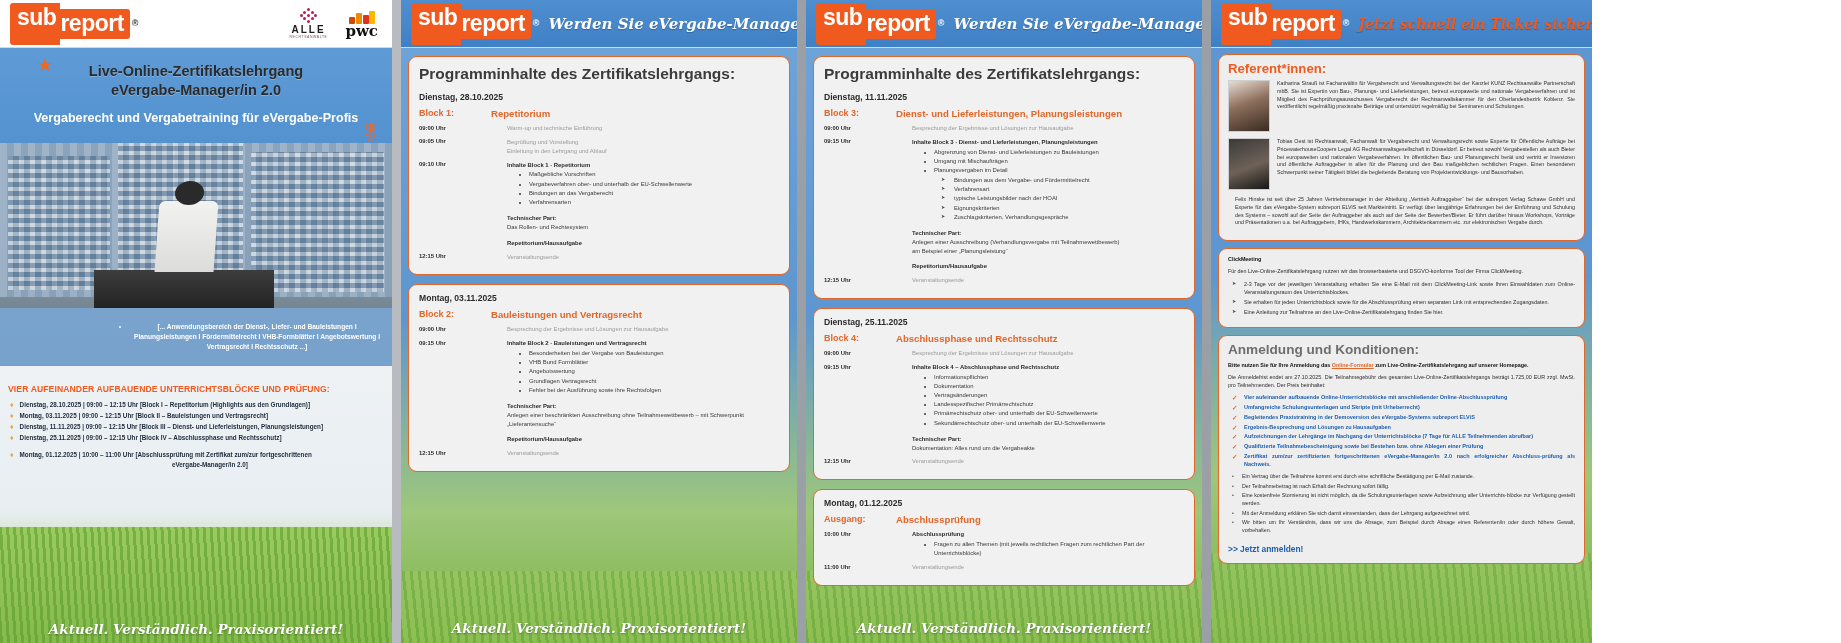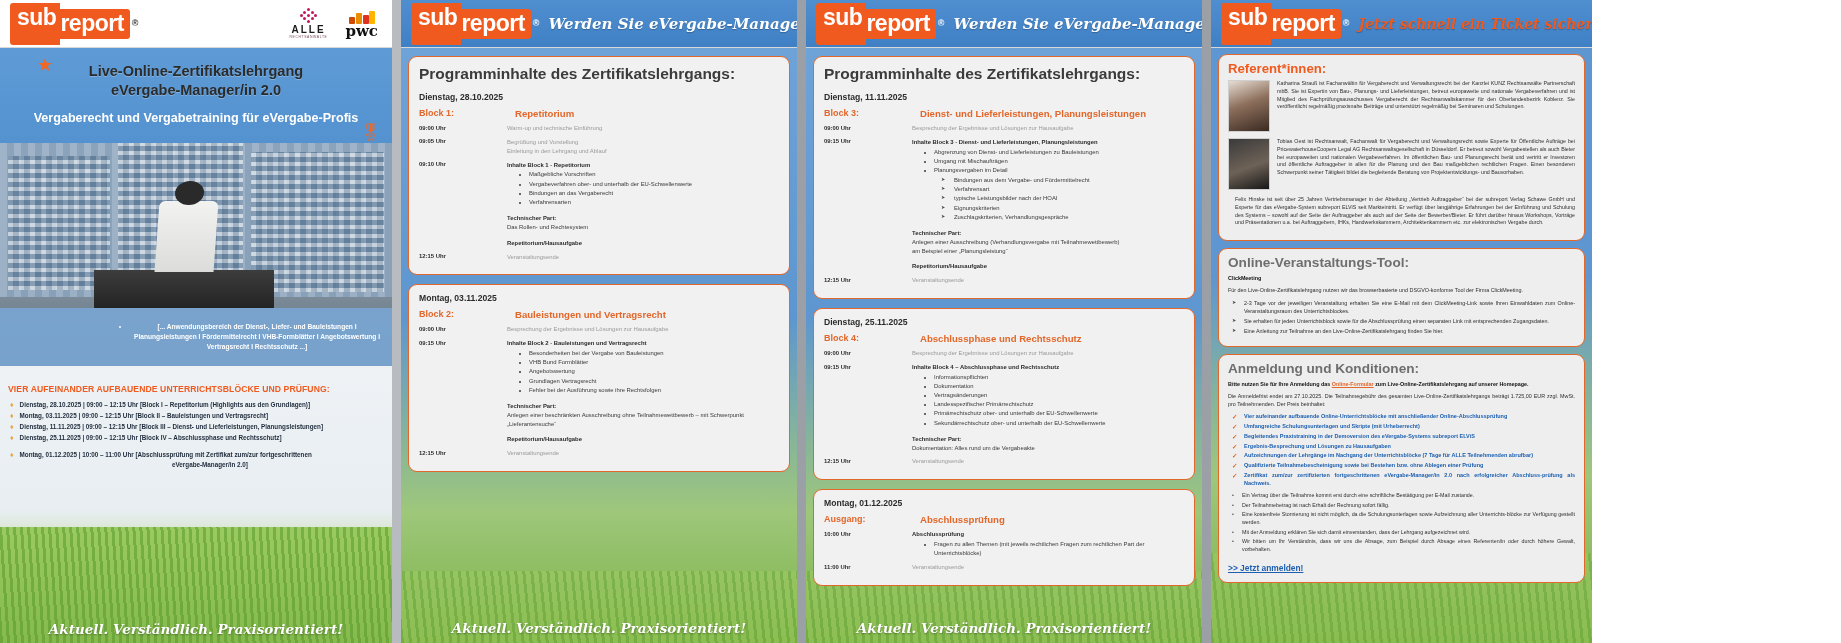--- a/index.html
+++ b/index.html
@@ -169,21 +169,21 @@
     background: repeating-linear-gradient(84deg, rgba(110,170,60,.55) 0 3px, rgba(160,205,95,.45) 3px 8px);
     pointer-events:none;
   }
   .card {
     background:#f1f1f1; border: 1.4px solid #e2672a; border-radius: 9px;
     padding: 8px 10px 8px 10px; margin-bottom: 9px; position:relative; z-index:2;
   }
   .card-h { font-size: 15.5px; font-weight: bold; color:#3b3b3b; margin-bottom: 9px; }
   .card-date { font-size: 8.6px; font-weight:bold; color:#2c2c2c; margin-bottom: 6px; }
   .blockline { display:flex; margin-bottom: 5px; }
-  .blockline .bk { width: 96px; font-size: 9px; font-weight:bold; color:#e2672a; flex:none; }
+  .blockline .bk { width: 72px; font-size: 9px; font-weight:bold; color:#e2672a; flex:none; }
   .blockline .bt { font-size: 9.6px; font-weight:bold; color:#e2672a; }
   .prow { display:flex; margin-bottom: 5px; align-items:flex-start; }
   .prow .tm { width: 88px; flex:none; font-size: 5.9px; font-weight:bold; color:#2b2b2b; padding-top:.5px;}
   .prow .bd { font-size: 5.9px; color:#3a3a3a; line-height: 1.5; }
   .prow .bd.grey { color:#9a9a9a; }
   .prow .bd b { color:#2b2b2b; }
   .prow .bd ul { margin: 1px 0 0 22px; }
   .prow .bd ul li { list-style: disc; line-height: 1.55; color:#3a3a3a; }
   .prow .bd ul ul { margin-left: 20px; }
   .prow .bd ul ul li { list-style: none; position:relative; }
@@ -227,21 +227,21 @@
   .s4check { margin: 4px 0 5px 16px; }
   .s4check li {
     list-style:none; position:relative; font-size:5.5px; line-height:1.5; color:#1c5fb0;
     font-weight:bold; margin-bottom:1.5px; text-align:justify;
   }
   .s4check li:before { content:"\2713"; position:absolute; left:-12px; color:#e2672a; font-size:6.5px; font-weight:bold;}
   .s4num { margin: 3px 0 3px 14px; }
   .s4num li { list-style:none; position:relative; font-size:5.3px; line-height:1.5; color:#2e2e2e; margin-bottom:1.5px; text-align:justify;}
   .s4num li:before { content:"\2022"; position:absolute; left:-10px; color:#4a4a4a; }
   .lnk-o { color:#e2672a; text-decoration: underline; font-weight:bold; }
-  .cta { font-size: 8.4px; font-weight:bold; color:#1c5fb0; text-decoration: underline; margin-top: 6px; }
+  .cta { font-size: 8.4px; font-weight:bold; color:#1c5fb0; margin-top: 6px; }
   .hdr4-tag { font-family:"DejaVu Serif", serif; font-style:italic; font-weight:bold; font-size:14px; color:#f05a1e;}
 </style>
 </head>
 <body>
 
 <div class="deck">
 
   <div class="slide s1">
     <div class="hdr">
       <div class="logo-sub">
@@ -557,21 +557,20 @@
           <div class="pic p2"></div>
           <div class="tx">Tobias Oest ist Rechtsanwalt, Fachanwalt für Vergaberecht und Verwaltungsrecht sowie Experte für Öffentliche Aufträge bei PricewaterhouseCoopers Legal AG Rechtsanwaltsgesellschaft in Düsseldorf. Er betreut sowohl Vergabestellen als auch Bieter bei europaweiten und nationalen Vergabeverfahren. Im öffentlichen Bau- und Planungsrecht berät und vertritt er Investoren und öffentliche Auftraggeber in allen für die Planung und den Bau maßgeblichen rechtlichen Fragen. Einen besonderen Schwerpunkt seiner Tätigkeit bildet die begleitende Beratung von Projektentwicklungs- und Bauvorhaben.</div>
         </div>
         <div class="ref">
           <div class="pic p3" style="width:0;height:0;border:none"></div>
           <div class="tx">Felix Hinske ist seit über 25 Jahren Vertriebsmanager in der Abteilung „Vertrieb Auftraggeber“ bei der subreport Verlag Schawe GmbH und Experte für das eVergabe-System subreport ELViS seit Markteintritt. Er verfügt über langjährige Erfahrungen bei der Einführung und Schulung des Systems – sowohl auf der Seite der Auftraggeber als auch auf der Seite der Bewerber/Bieter. Er führt darüber hinaus Workshops, Vorträge und Präsentationen u.a. bei Auftraggebern, IHKs, Handwerkskammern, Architektenkammern etc. zur elektronischen Vergabe durch.</div>
         </div>
       </div>
 
       <div class="card4">
-        <div class="card4-h grey">Online-Veranstaltungs-Tool:</div>
         <div class="s4p"><b>ClickMeeting</b></div>
         <div class="s4p">Für den Live-Online-Zertifikatslehrgang nutzen wir das browserbasierte und DSGVO-konforme Tool der Firma ClickMeeting.</div>
         <ul class="s4ul">
           <li>2-3 Tage vor der jeweiligen Veranstaltung erhalten Sie eine E-Mail mit dem ClickMeeting-Link sowie Ihren Einwahldaten zum Online-Veranstaltungsraum des Unterrichtsblockes.</li>
           <li>Sie erhalten für jeden Unterrichtsblock sowie für die Abschlussprüfung einen separaten Link mit entsprechenden Zugangsdaten.</li>
           <li><span>Eine Anleitung zur Teilnahme an den Live-Online-Zertifikatslehrgang finden Sie hier.</span></li>
         </ul>
       </div>
 
       <div class="card4">

